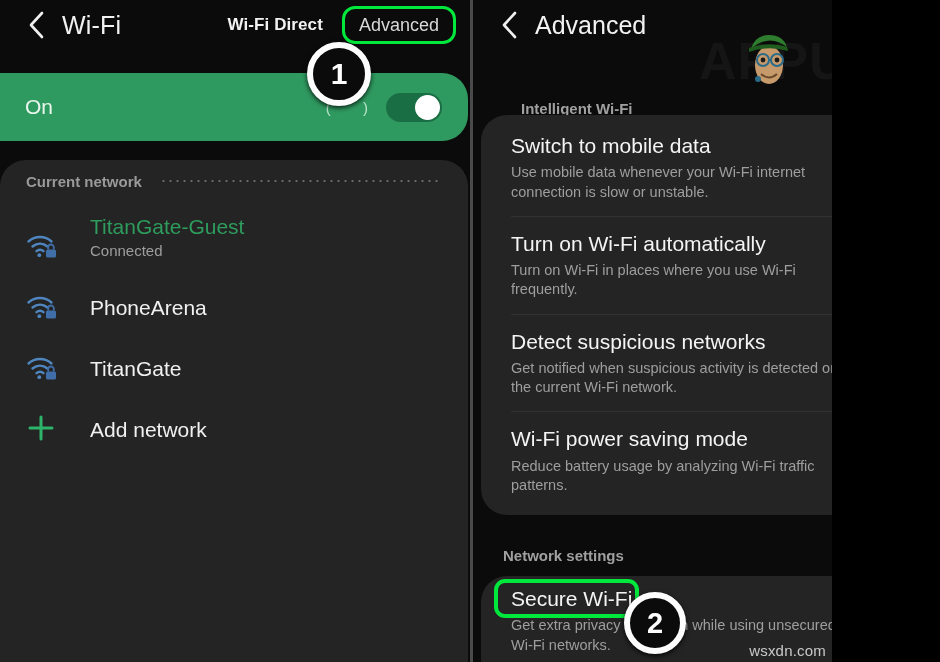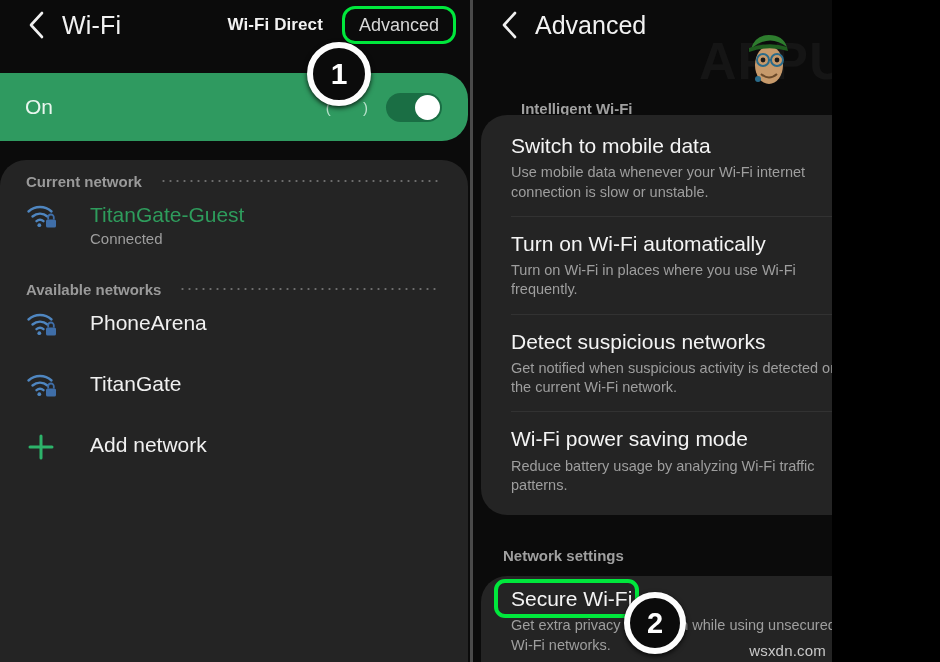--- a/index.html
+++ b/index.html
@@ -84,21 +84,21 @@
   .sect-head .txt {
     color: #9a9a9a; font-size: 15px; font-weight: bold; white-space: nowrap;
   }
   .sect-head .dots {
     flex: 1; height: 2px; margin-left: 18px; margin-right: 4px;
     background-image: radial-gradient(circle, #6d6d6d 1px, transparent 1.2px);
     background-size: 7px 2px; background-repeat: repeat-x;
     background-position: 0 center;
   }
   .net-row {
-    display: flex; align-items: flex-start; min-height: 58px; padding: 0 26px;
+    display: flex; align-items: flex-end; min-height: 58px; padding: 0 26px;
   }
   .net-icon { width: 40px; flex: 0 0 40px; display: flex; align-items: center;
               justify-content: flex-start; }
   .net-txt { margin-left: 24px; }
   .net-name { font-size: 21px; color: #f0f0f0; line-height: 1.22; }
   .net-name.current { color: #2e9c5c; }
   .net-sub { font-size: 15px; color: #9e9e9e; line-height: 1.3; margin-top: 1px; }
   .plus-icon { width: 40px; flex: 0 0 40px; color: #2db36a;
                font-size: 31px; line-height: 1; font-weight: 300;
                display:flex; align-items:center; }
@@ -234,24 +234,20 @@
             <rect x="20" y="17.5" width="10" height="8" rx="1.6" fill="#3f6ea8"></rect>
             <path d="M22.2 17.5 v-2.2 a2.8 2.8 0 0 1 5.6 0 v2.2" fill="none" stroke="#3f6ea8" stroke-width="1.8"></path>
           </svg>
         </div>
         <div class="net-txt">
           <div class="net-name current">TitanGate-Guest</div>
           <div class="net-sub">Connected</div>
         </div>
       </div>
 
-      <div class="sect-head" style="margin-top:8px;">
-        <div class="txt">Available networks</div>
-        <div class="dots"></div>
-      </div>
 
       <div class="net-row" style="min-height:61px;">
         <div class="net-icon">
           <svg width="34" height="28" viewBox="0 0 34 28">
             <path d="M2.5 9.5 C9 3.5 19 3.5 25.5 9.5" fill="none" stroke="#4f86c0" stroke-width="2.4" stroke-linecap="round"></path>
             <path d="M6.5 14.5 C11 10.6 17 10.6 21.5 14.5" fill="none" stroke="#4f86c0" stroke-width="2.4" stroke-linecap="round"></path>
             <path d="M10.5 19.2 C12.8 17.2 15.2 17.2 17.5 19.2" fill="none" stroke="#4f86c0" stroke-width="2.4" stroke-linecap="round"></path>
             <circle cx="13.3" cy="23.2" r="1.9" fill="#4f86c0"></circle>
             <rect x="20" y="17.5" width="10" height="8" rx="1.6" fill="#3f6ea8"></rect>
             <path d="M22.2 17.5 v-2.2 a2.8 2.8 0 0 1 5.6 0 v2.2" fill="none" stroke="#3f6ea8" stroke-width="1.8"></path>

